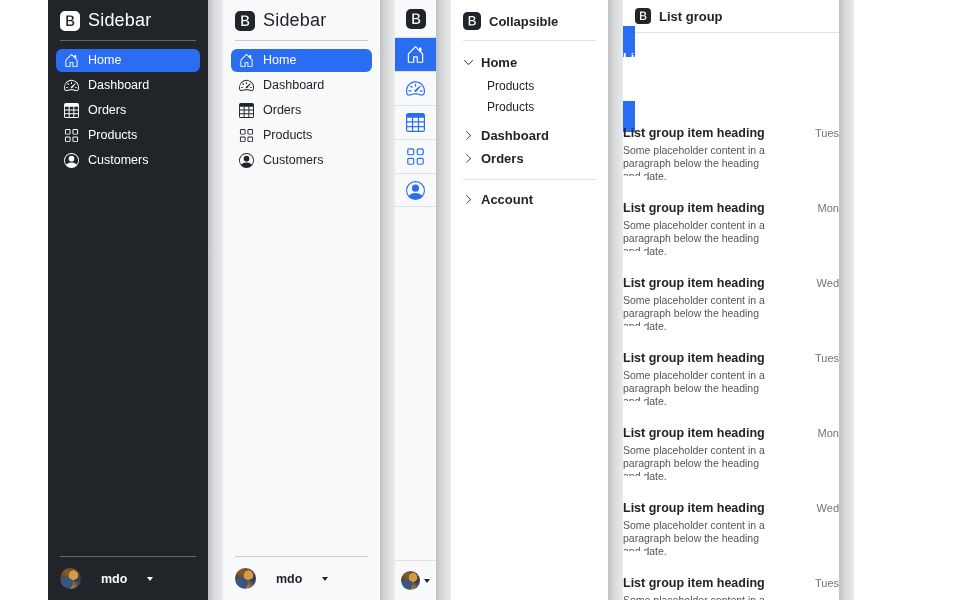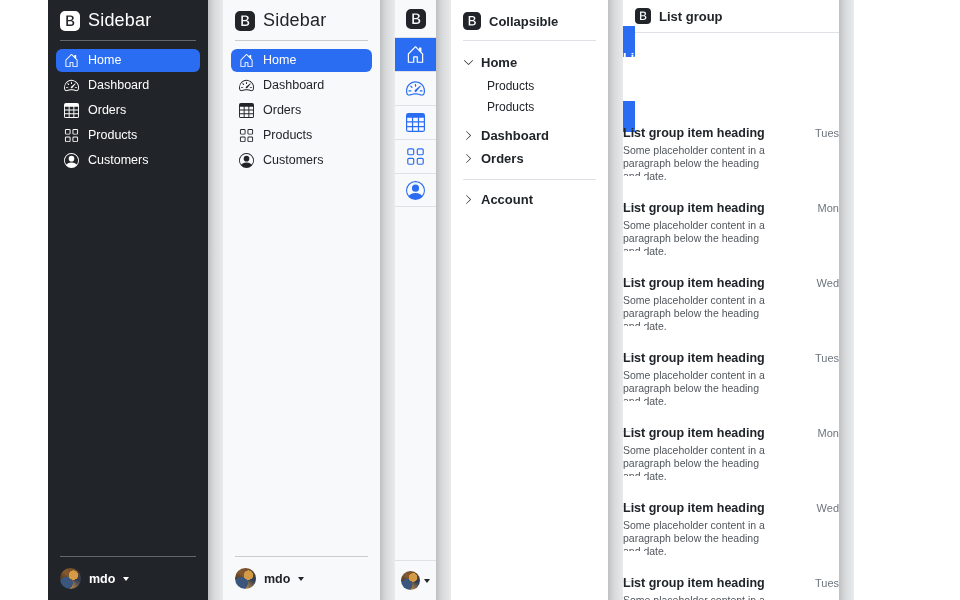--- a/index.html
+++ b/index.html
@@ -20,21 +20,21 @@
   .col-dark{width:160px;flex:0 0 160px;background:var(--dark);color:#fff;display:flex;flex-direction:column;}
   .brand{display:flex;align-items:center;gap:8px;padding:10px 12px 9px;}
   .brand-lg{font-size:18px;letter-spacing:.2px;}
   .hr-dark{border:none;border-top:1px solid rgba(255,255,255,.3);margin:0 12px 8px;}
   .hr-dark.bottom{margin:0 12px;}
   .navlist{display:flex;flex-direction:column;gap:2px;padding:0 8px;}
   .nav-item{display:flex;align-items:center;gap:9px;padding:4px 8px;border-radius:6px;font-size:12.5px;line-height:15px;}
   .col-dark .nav-item{color:#fff;}
   .nav-item.active{background:var(--accent);color:#fff;}
   .nav-item .icon{width:15px;height:15px;}
-  .user-row{display:flex;align-items:center;gap:8px;padding:11px 12px;cursor:pointer;}
+  .user-row{display:flex;align-items:center;gap:20px;padding:11px 12px;cursor:pointer;}
   .avatar{width:21px;height:21px;border-radius:50%;flex:none;
     background:
       radial-gradient(circle at 64% 34%, #d59a45 0 24%, rgba(0,0,0,0) 25%),
       radial-gradient(circle at 30% 72%, #3b567c 0 30%, rgba(0,0,0,0) 31%),
       conic-gradient(from 30deg,#6d4a28,#2d3c55,#b07f46,#3c2d1d,#875a30,#6d4a28);}
   .user-name{font-size:12.5px;font-weight:700;}
   .caret{width:0;height:0;border-left:3.5px solid transparent;border-right:3.5px solid transparent;border-top:4px solid currentColor;display:inline-block;}
 
   
   .col-light{width:157px;flex:0 0 157px;background:var(--light);color:var(--dark);display:flex;flex-direction:column;}

